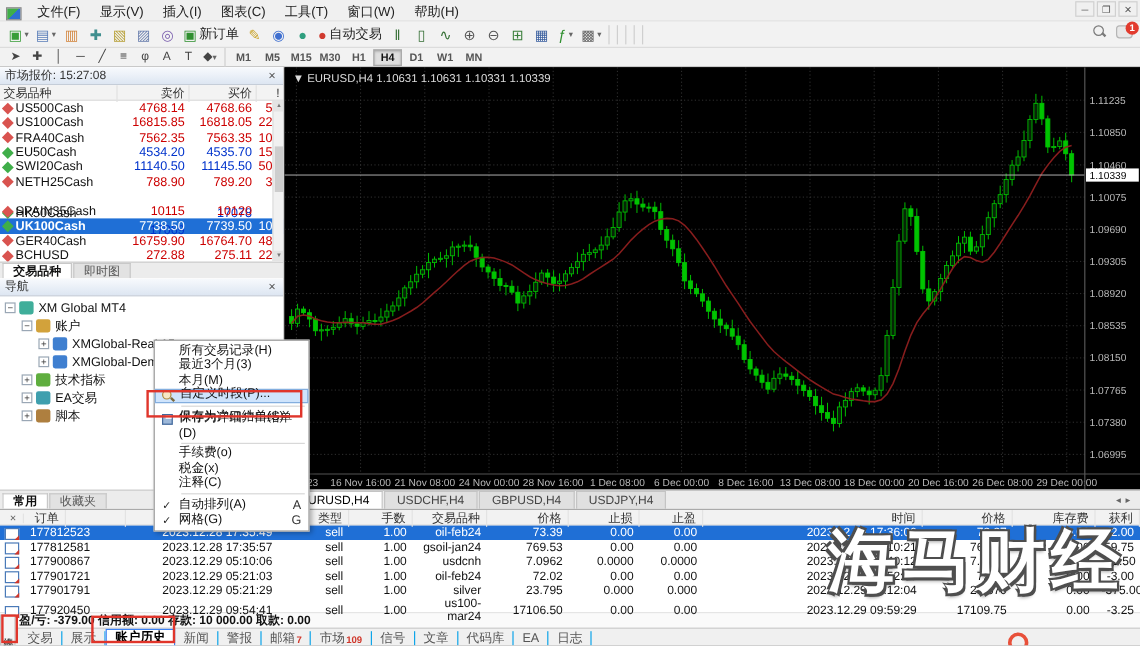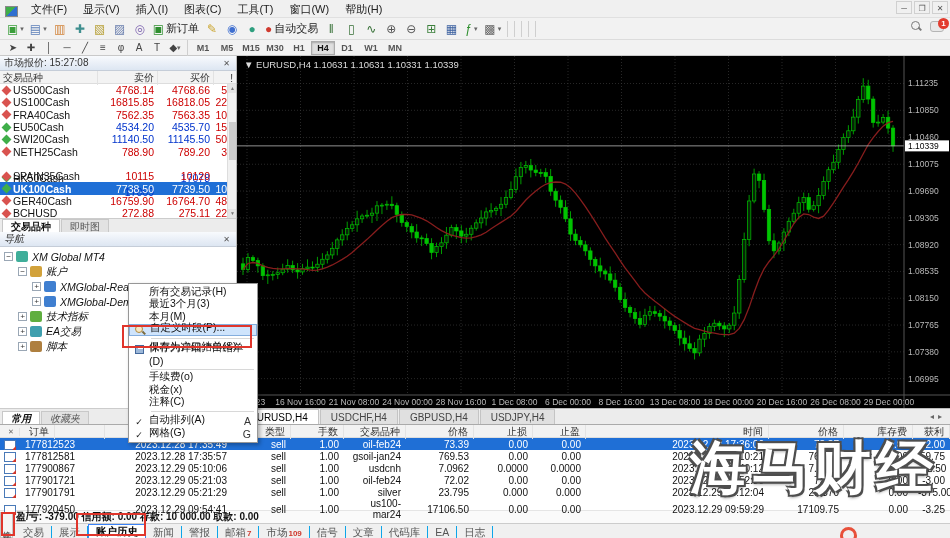--- a/index.html
+++ b/index.html
@@ -49,21 +49,21 @@
   .mw-row.sel{background:#1f6fd6;color:#fff;}
   .mw-row.sel .mw-num{color:#fff !important;}
   .mw-row.sel .mw-sym{color:#fff;font-weight:bold;}
   .mw-scroll{position:absolute;right:0;top:0;width:9px;height:100%;background:#f1f1f1;border-left:1px solid #ddd;}
   .mw-thumb{position:absolute;left:1px;top:28%;width:7px;height:38px;background:#cdcdcd;}
   .mw-arr{position:absolute;left:0;width:9px;height:9px;font-size:5px;color:#777;text-align:center;line-height:9px;background:#e4e4e4;}
   .pane-tabs{height:14px;display:flex;align-items:flex-end;background:#ececec;border-top:1px solid #ccc;padding-left:2px;gap:1px;}
   .pane-tab{font-size:10px;color:#555;padding:0 8px;height:13px;line-height:13px;background:#e2e2e2;border:1px solid #c8c8c8;border-bottom:none;}
   .pane-tab.active{background:#fff;color:#111;font-weight:bold;}
   
-  .nav{flex:1;display:flex;flex-direction:column;background:#fff;overflow:hidden;font-style:italic;}
+  .nav{flex:1;display:flex;flex-direction:column;background:#fff;overflow:hidden;}
   .nav-tree{flex:1;padding-top:2px;}
   .tree-item{height:15px;display:flex;align-items:center;font-size:10.5px;color:#111;}
   .expander{width:9px;height:9px;border:1px solid #9aa7b5;background:#fff;font-size:8px;line-height:7px;text-align:center;color:#333;margin-right:3px;flex:none;}
   .tree-ico{width:12px;height:11px;border-radius:2px;margin-right:4px;flex:none;}
   .nav-tabs{height:16px;}
   
   .chart-wrap{height:352px;background:#000;position:relative;}
   .chart-tabs{height:16px;background:#ececec;border-top:1px solid #bbb;display:flex;align-items:flex-end;padding-left:2px;gap:1px;position:relative;}
   .chart-tab{font-size:10px;color:#444;padding:0 10px;height:15px;line-height:15px;background:#e0e0e0;border:1px solid #c4c4c4;border-bottom:none;}
   .chart-tab.active{background:#fff;color:#000;}

